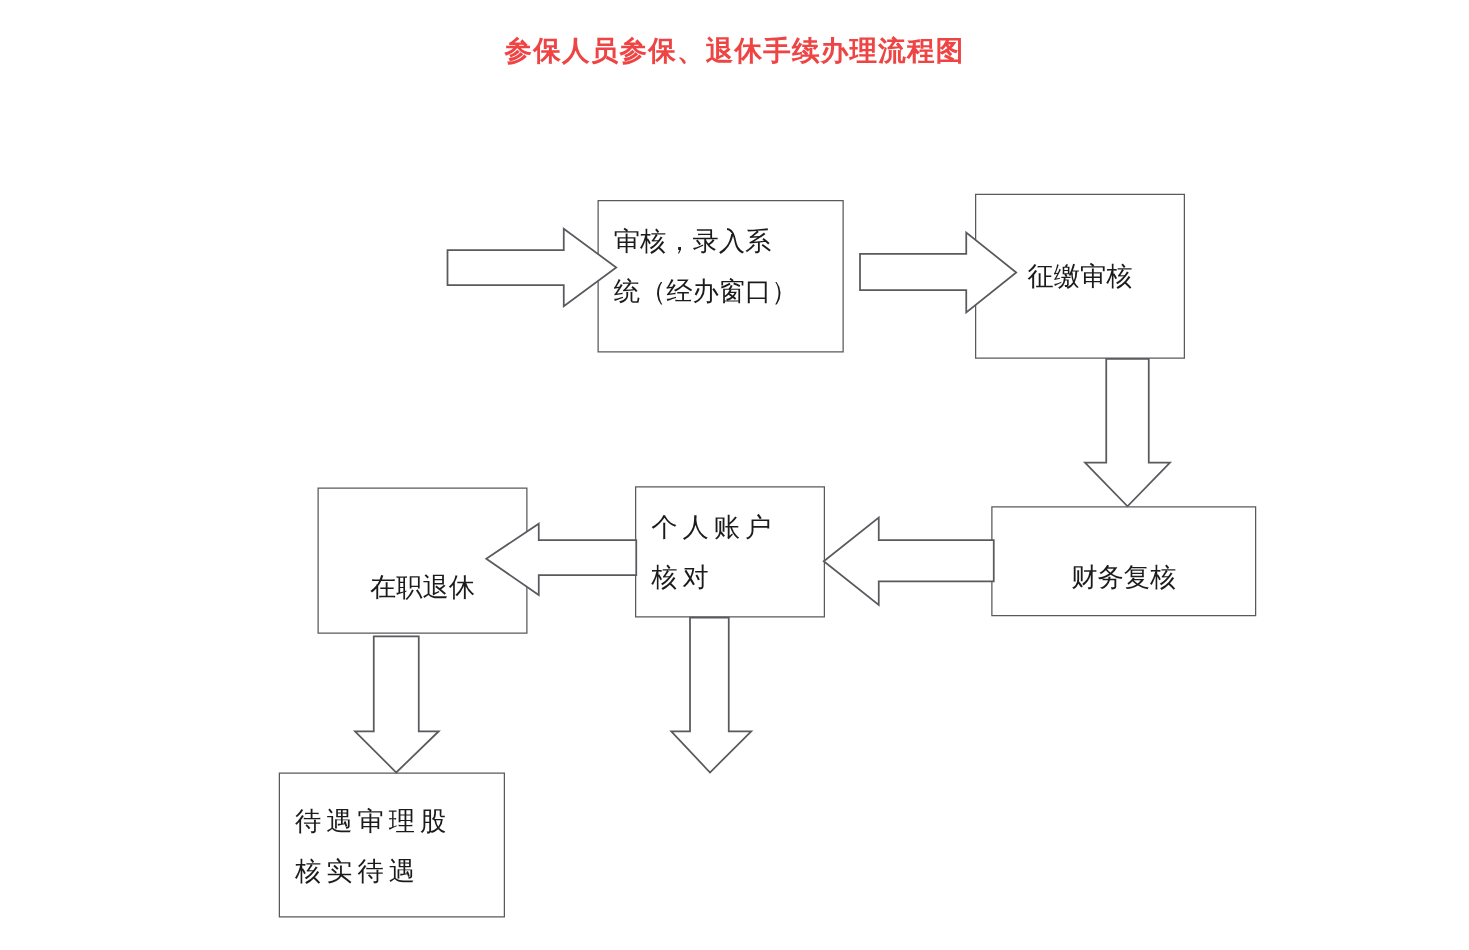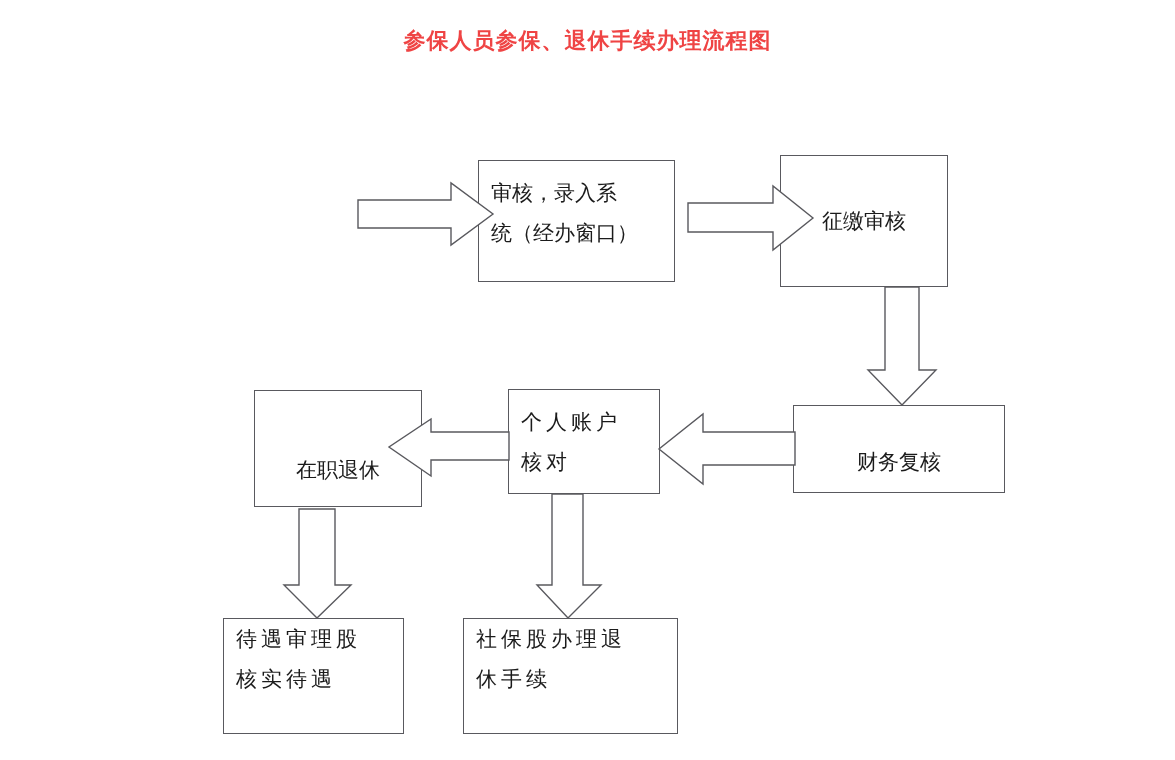--- a/index.html
+++ b/index.html
@@ -43,21 +43,21 @@
   .node .node-label {
     font-size: 21px;
     line-height: 40px;
     color: #1b1b1b;
     white-space: pre-line;
     text-align: left;
   }
   .node.center-text .node-label { text-align: center; }
   .node.top-text { justify-content: flex-start; }
   .node.pad-top-24 { padding-top: 24px; }
-  .node.pad-top-18 { }
+  .node.pad-top-18 { padding-top: 18px; }
   .node.pad-top-12 { padding-top: 12px; }
   .node.wide-sp .node-label { letter-spacing: 4px; }
 
   .arrow { position: absolute; }
   .arrow svg { display: block; overflow: visible; }
   .arrow svg polygon {
     fill: #ffffff;
     stroke: #59595e;
     stroke-width: 1.4;
     stroke-linejoin: miter;
@@ -91,24 +91,20 @@
   <div class="node top-text pad-top-12 wide-sp" style="left:508px; top:389px; width:152px; height:105px;">
     <div class="node-label">个人账户
 核对</div>
   </div>
 
   <div class="node top-text pad-top-18 wide-sp" style="left:223px; top:618px; width:181px; height:116px;">
     <div class="node-label">待遇审理股
 核实待遇</div>
   </div>
 
-  <div class="node top-text pad-top-18 wide-sp" style="left:463px; top:618px; width:215px; height:116px;">
-    <div class="node-label">社保股办理退
-休手续</div>
-  </div>
 
   <div class="arrow" style="left:358px; top:183px; width:136px; height:62px;">
     <svg width="136" height="62" viewBox="0 0 136 62">
       <polygon points="0,17 93,17 93,0 135,31 93,62 93,45 0,45"></polygon>
     </svg>
   </div>
 
   <div class="arrow" style="left:688px; top:186px; width:126px; height:64px;">
     <svg width="126" height="64" viewBox="0 0 126 64">
       <polygon points="0,17 85,17 85,0 125,32 85,64 85,46 0,46"></polygon>

